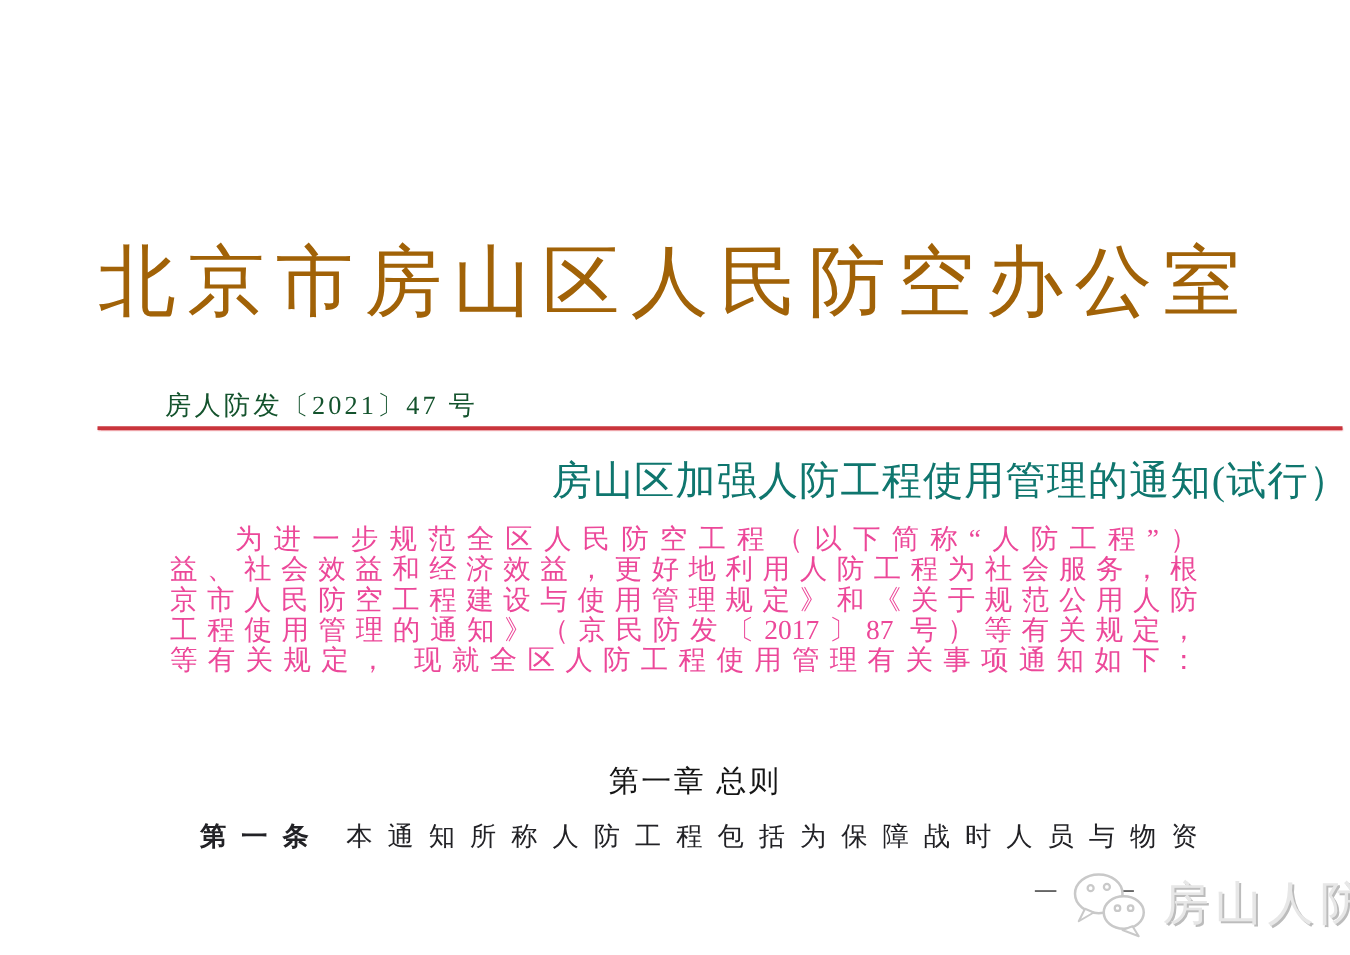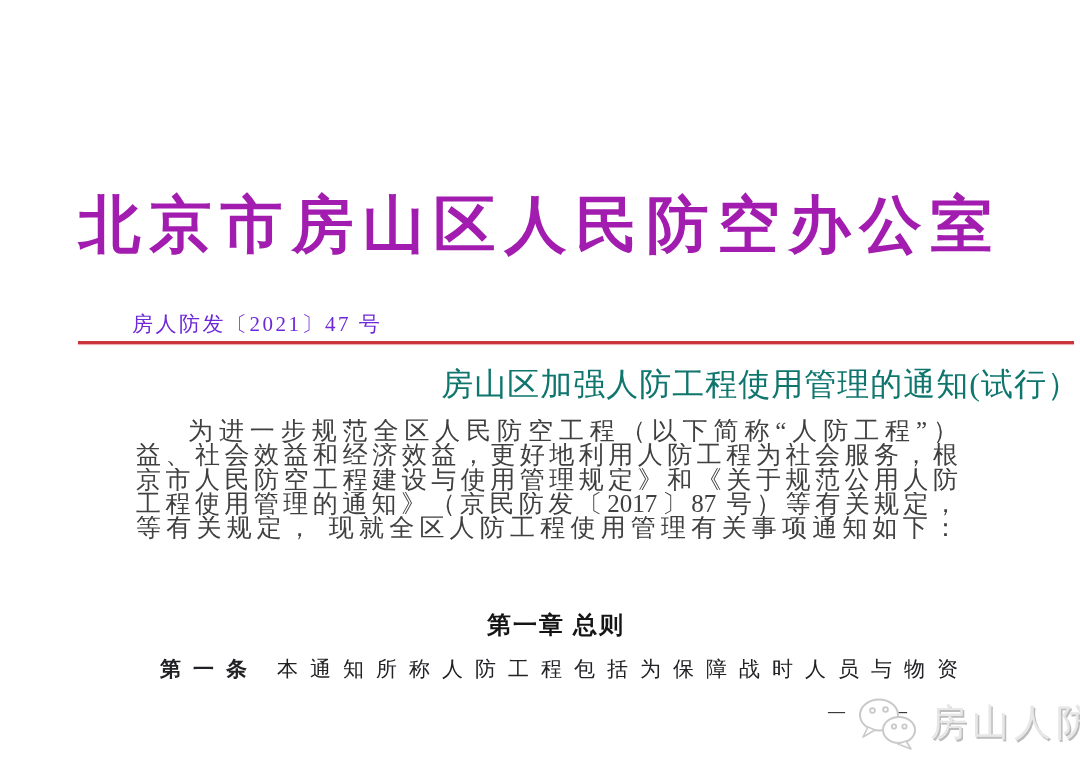--- a/index.html
+++ b/index.html
@@ -12,30 +12,30 @@
     overflow: hidden;
   }
   .page {
     position: absolute; inset: 0;
     background: #ffffff;
   }
   
   .org-header {
     position: absolute; top: 183px; left: 0; right: 0;
     text-align: center;
-    font-size: 62px; font-weight: bold;
+    font-size: 62px; font-weight: normal;
     letter-spacing: 9px;
-    color: #a21caf;
+    color: #a16207;
     white-space: nowrap;
   }
   
   .kicker {
     position: absolute; top: 310px; left: 132px; right: 124px;
     display: flex; justify-content: space-between; align-items: baseline;
-    font-size: 21px; color: #6d28d9;
+    font-size: 21px; color: #14532d;
   }
   .kicker .doc-no { letter-spacing: 2.5px; }
   .kicker .signer { letter-spacing: 3.5px; }
   
   .red-rule {
     position: absolute; top: 341px; left: 78px; width: 996px; height: 3px;
     background: #c9353c;
     box-shadow: 0 1px 1px rgba(222, 90, 98, 0.55);
   }
   
@@ -43,36 +43,36 @@
     position: absolute; top: 363px; left: 0; right: 0;
     text-align: right;
     font-size: 32px; font-weight: normal;
     letter-spacing: 1px;
     color: #0f766e;
     white-space: nowrap;
   }
   
   .body-text {
     position: absolute; top: 419px; left: 136px; width: 822px;
-    font-size: 25px; line-height: 24.3px;
-    color: #404040;
+    font-size: 22px; line-height: 24.3px;
+    color: #ec4899;
   }
   .body-line {
     text-align: justify;
     text-align-last: justify;
     white-space: nowrap;
     overflow: hidden;
     height: 24.3px;
   }
   .body-line.indent { text-indent: 52px; }
   
   .chapter {
     position: absolute; top: 609px; left: 0; right: 0;
     text-align: center;
-    font-size: 24px; font-weight: bold;
+    font-size: 24px; font-weight: normal;
     letter-spacing: 2px;
     color: #151515;
     margin-left: 32px;
   }
   
   .article {
     position: absolute; top: 655px; left: 136px; width: 822px;
     padding-left: 24px;
     font-size: 21px;
     text-align: justify;

